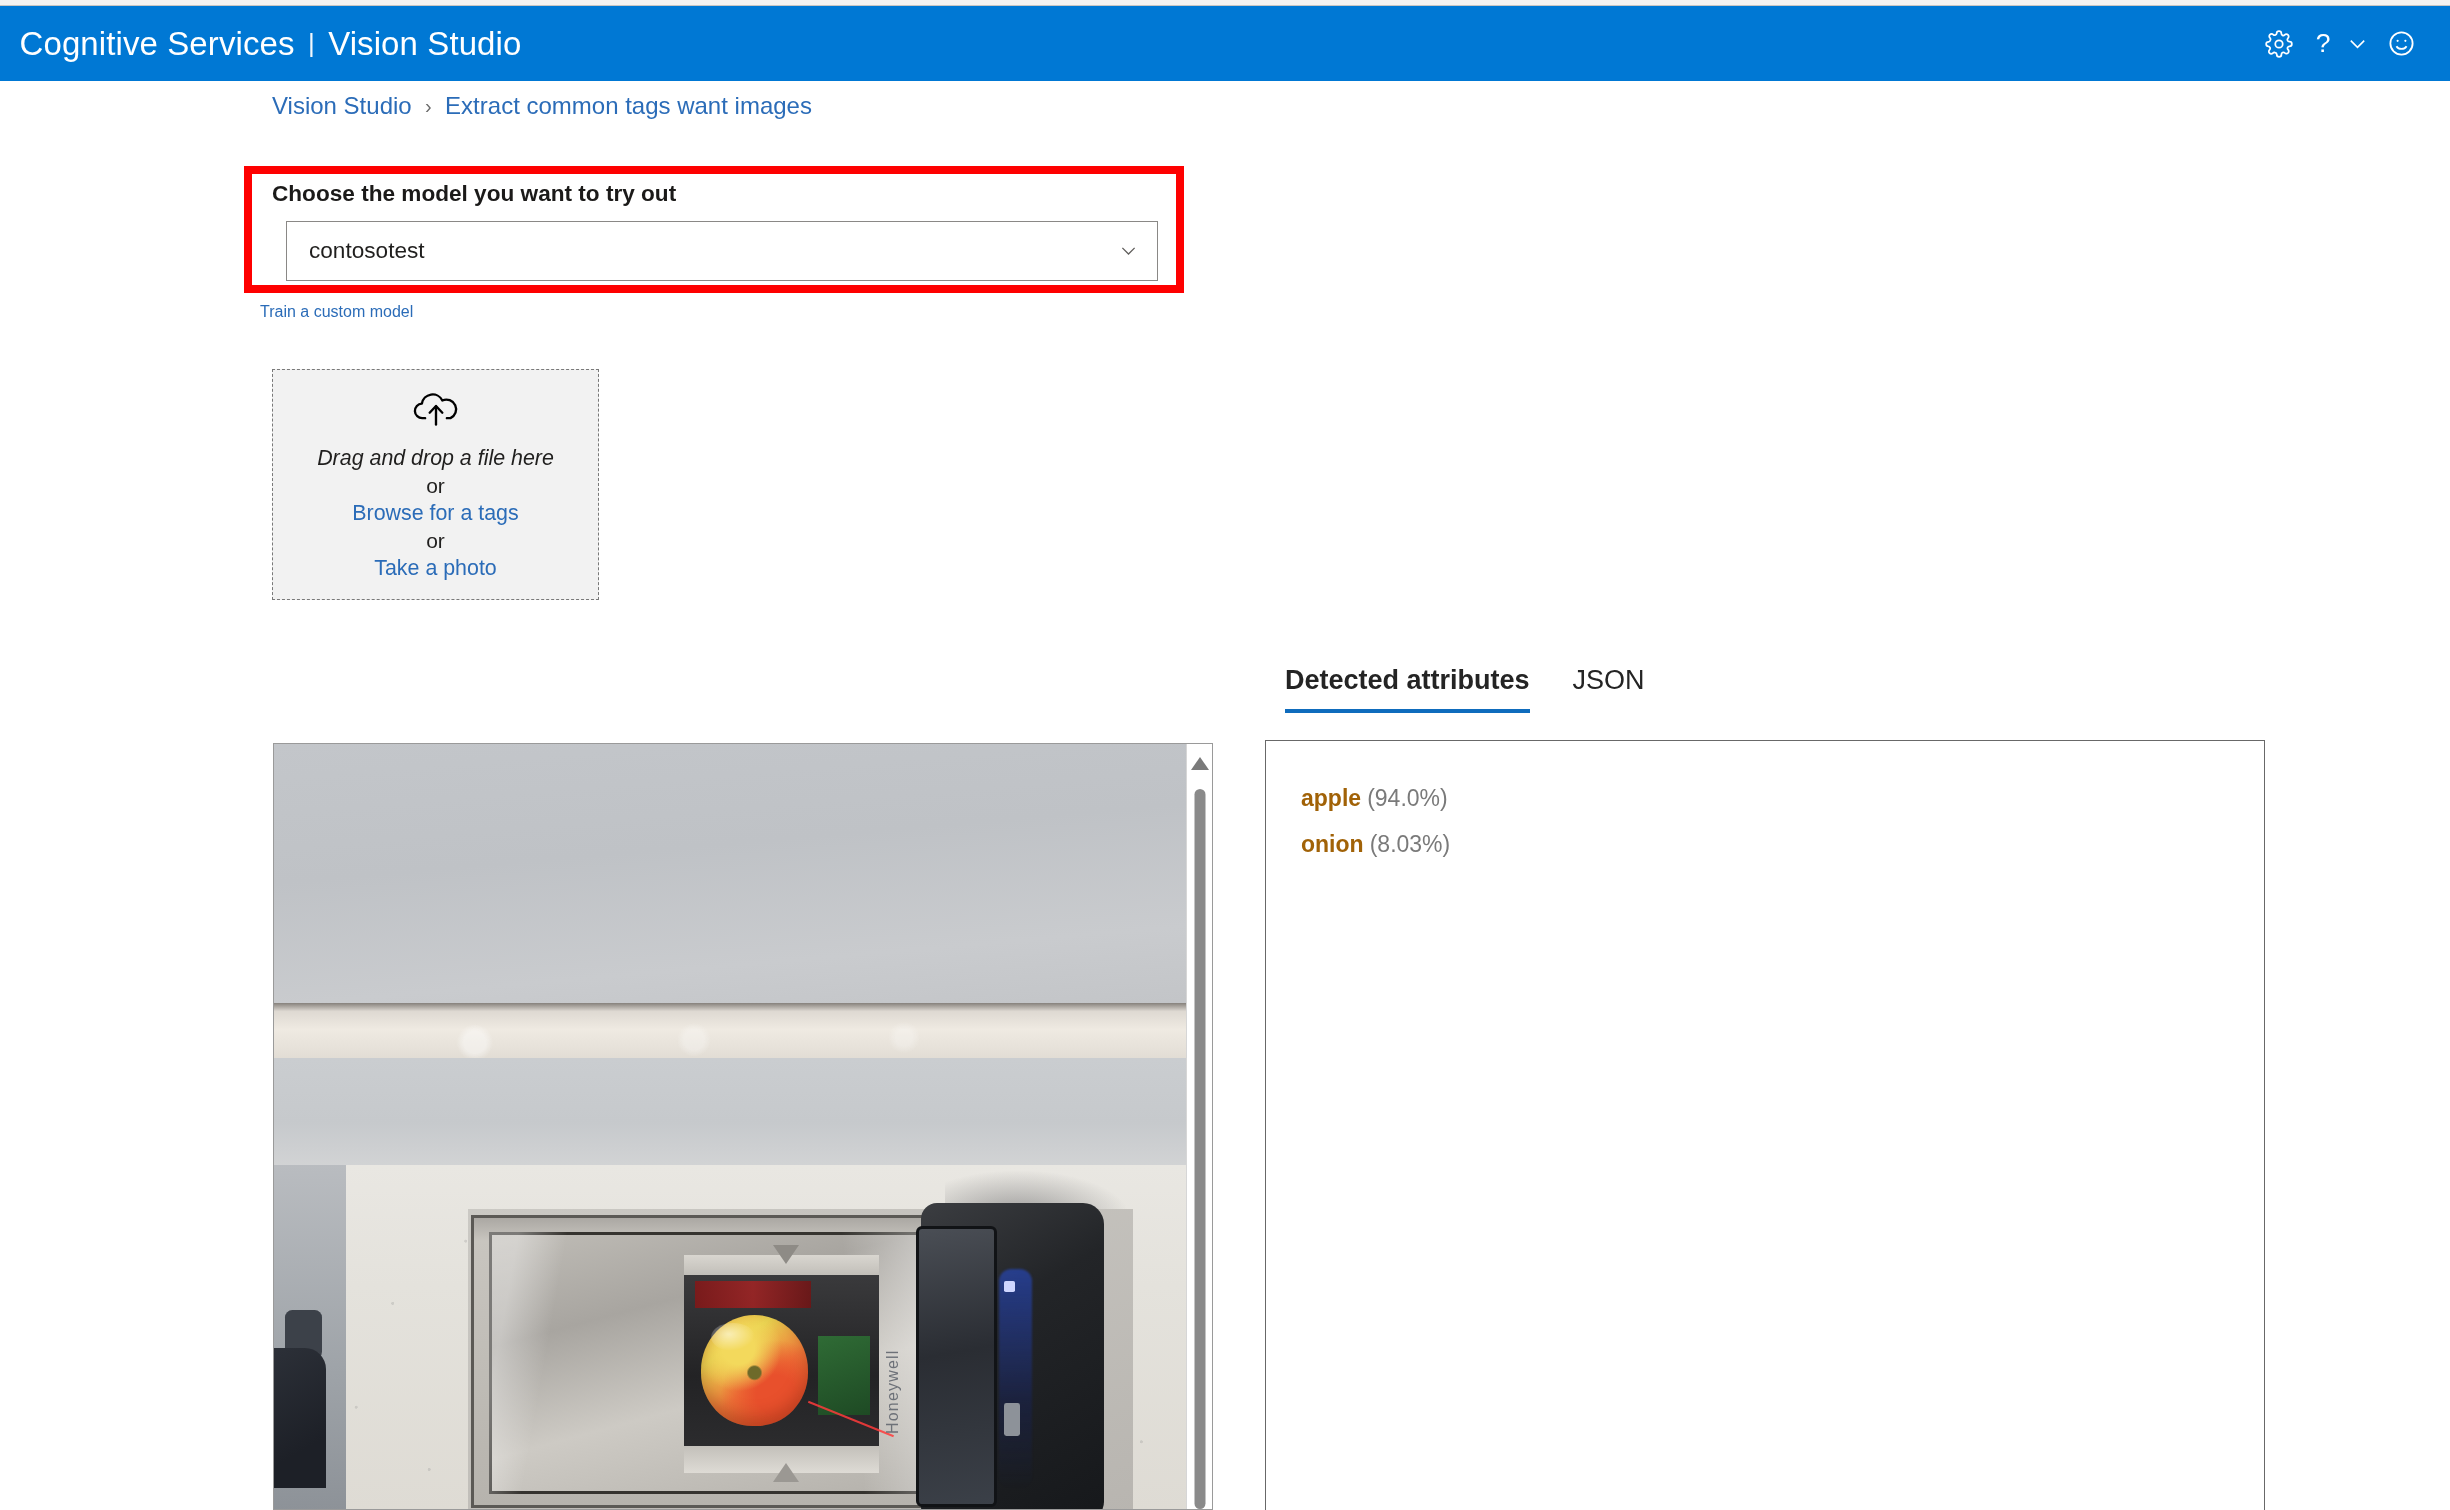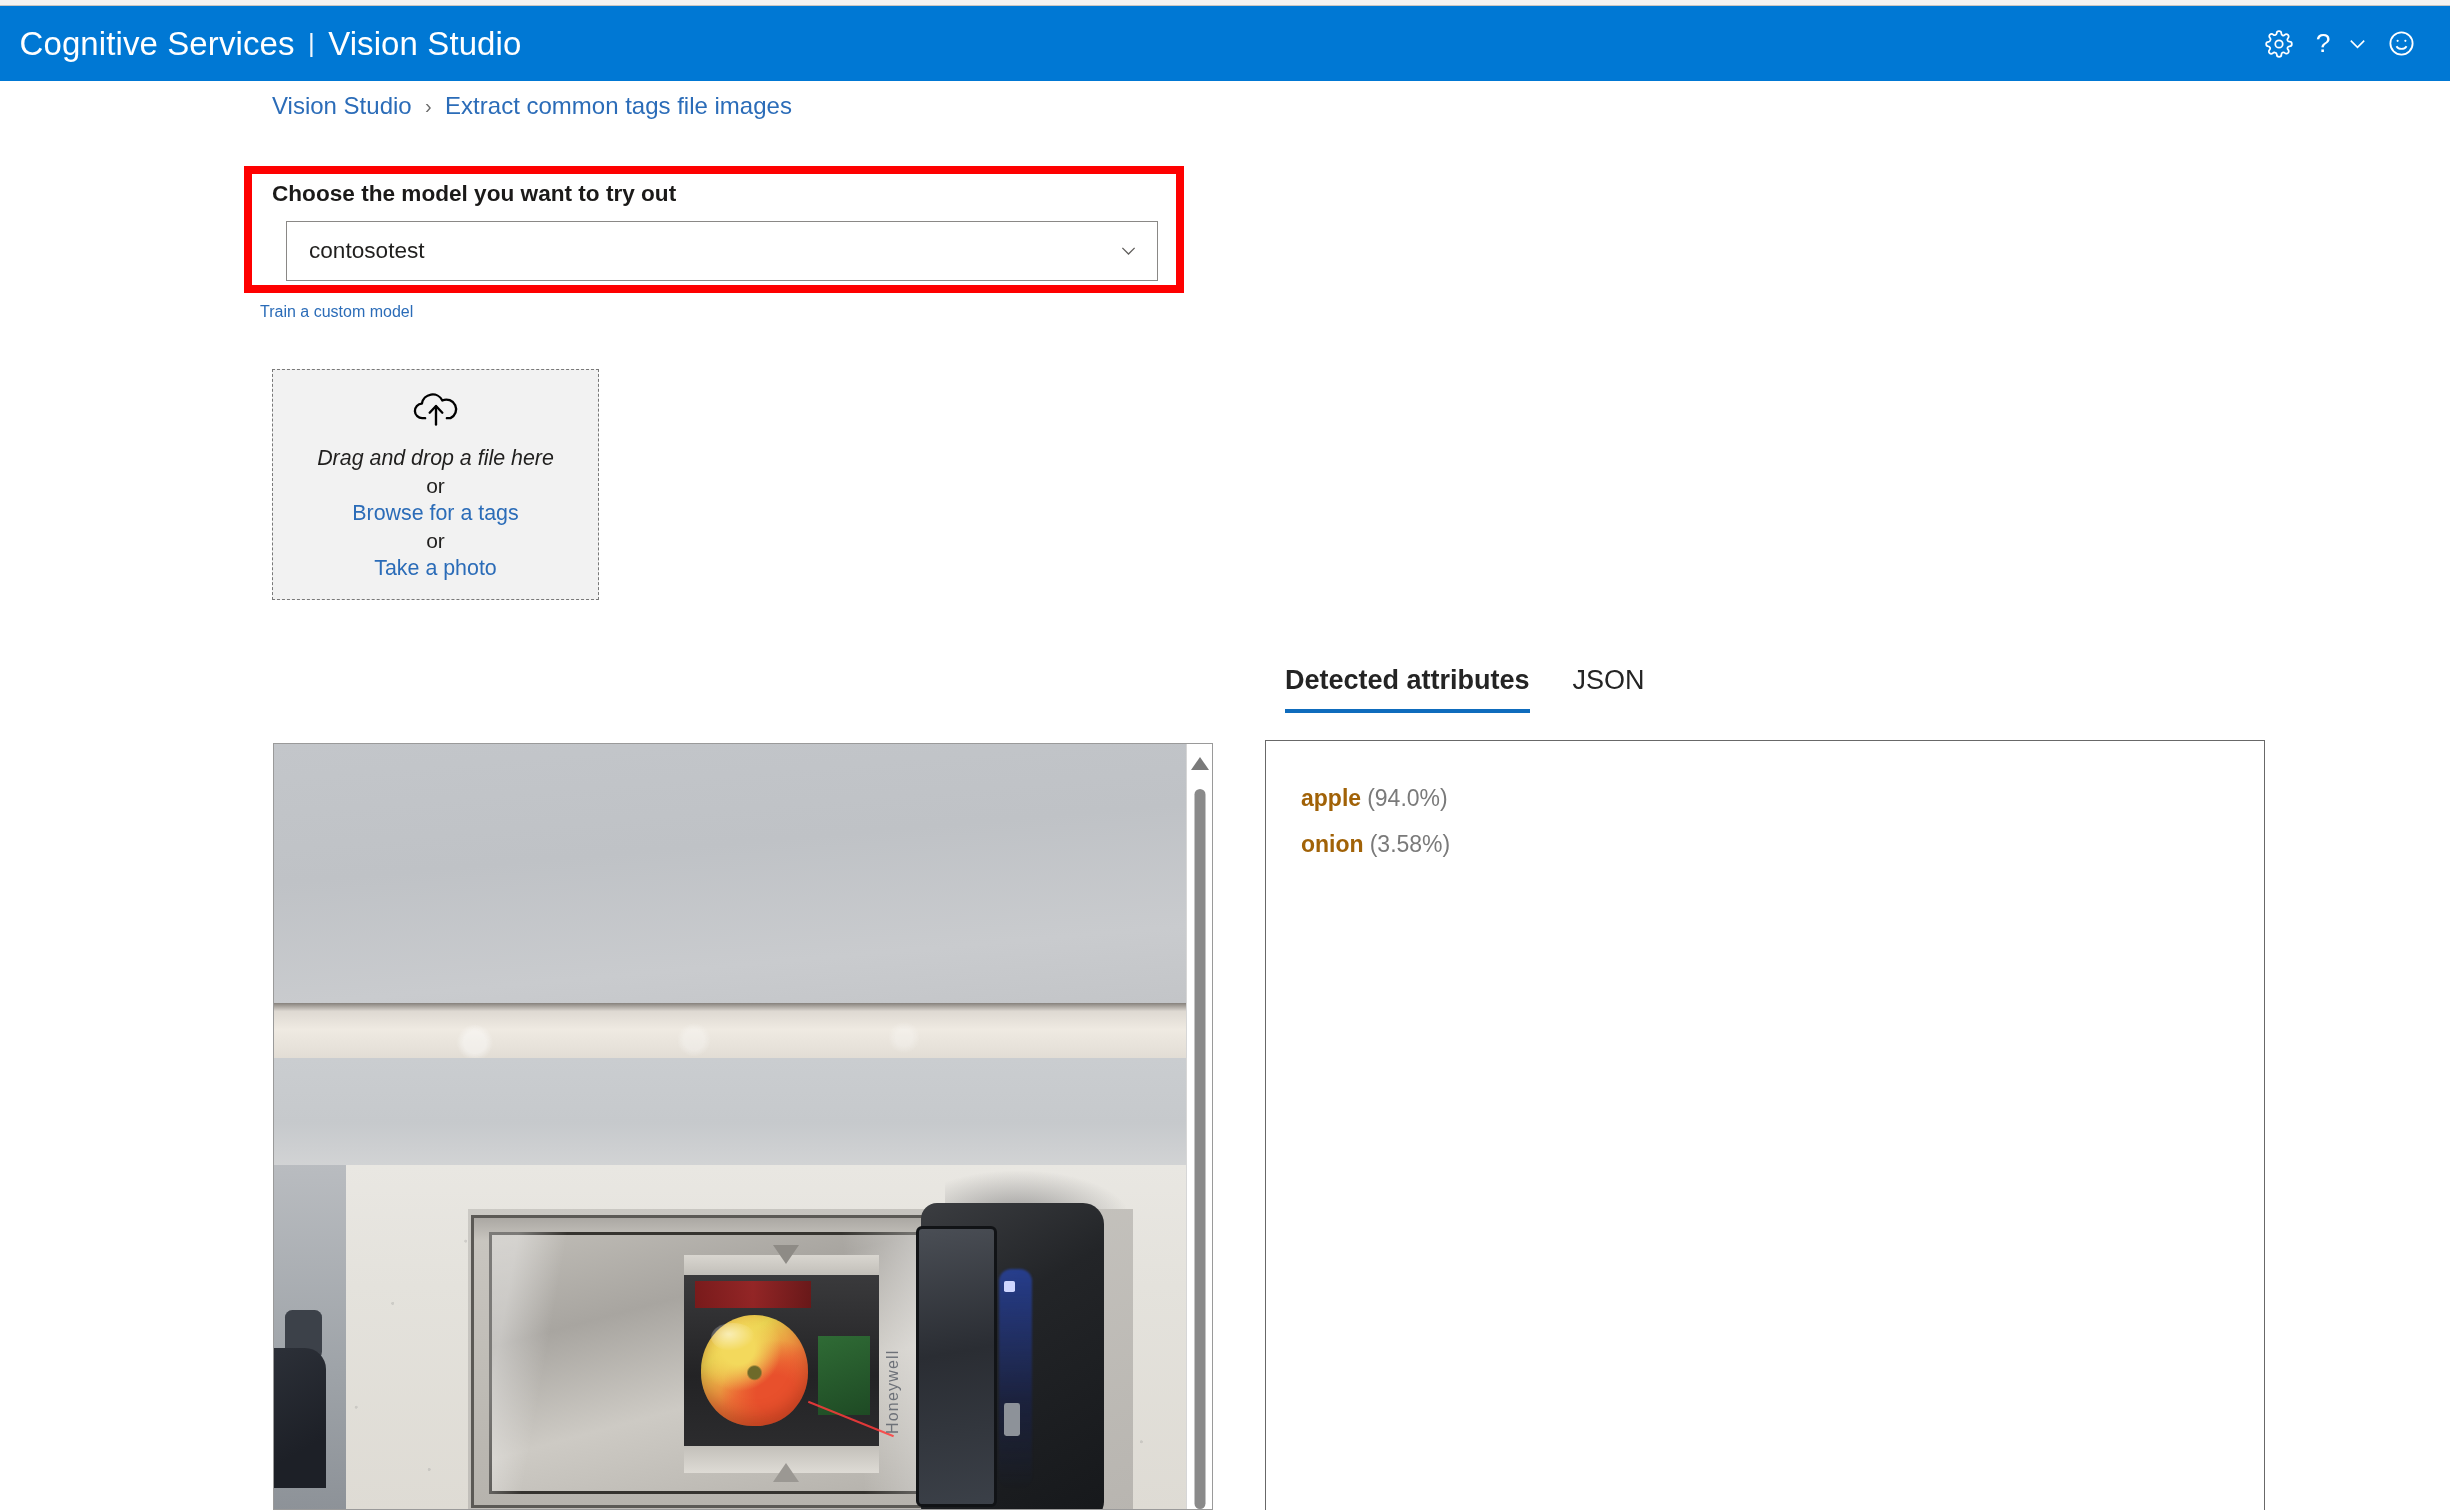--- a/index.html
+++ b/index.html
@@ -496,21 +496,21 @@
         <circle cx="15.2" cy="9.8" r="0.9" fill="#ffffff" stroke="none"></circle>
         <path d="M7.8 14.2a5 5 0 008.4 0"></path>
       </svg>
     </div>
   </div>
 </div>
 
 <div class="breadcrumb">
   <span class="crumb">Vision Studio</span>
   <span class="crumb-sep">›</span>
-  <span class="crumb">Extract common tags file images</span>
+  <span class="crumb">Extract common tags want images</span>
 </div>
 
 <div class="red-box"></div>
 
 <div class="model-label">Choose the model you want to try out</div>
 <div class="model-select">
   <span class="model-select-value">contosotest</span>
   <span class="chev">
     <svg width="21" height="21" viewBox="0 0 24 24" fill="none" stroke="#605e5c" stroke-width="1.5">
       <polyline points="5,9 12,16 19,9"></polyline>
@@ -538,21 +538,21 @@
 <div class="tabs">
   <div class="tab active">Detected attributes</div>
   <div class="tab">JSON</div>
 </div>
 
 <div class="results-panel">
   <div class="attr-row">
     <span class="attr-name">apple</span><span class="attr-score">(94.0%)</span>
   </div>
   <div class="attr-row">
-    <span class="attr-name">onion</span><span class="attr-score">(3.58%)</span>
+    <span class="attr-name">onion</span><span class="attr-score">(8.03%)</span>
   </div>
 </div>
 
 <div class="preview">
   <div class="photo">
     <div class="wall-top"></div>
     <div class="ledge"></div>
     <div class="ledge-spots"></div>
     <div class="wall-mid"></div>
     <div class="counter"></div>

